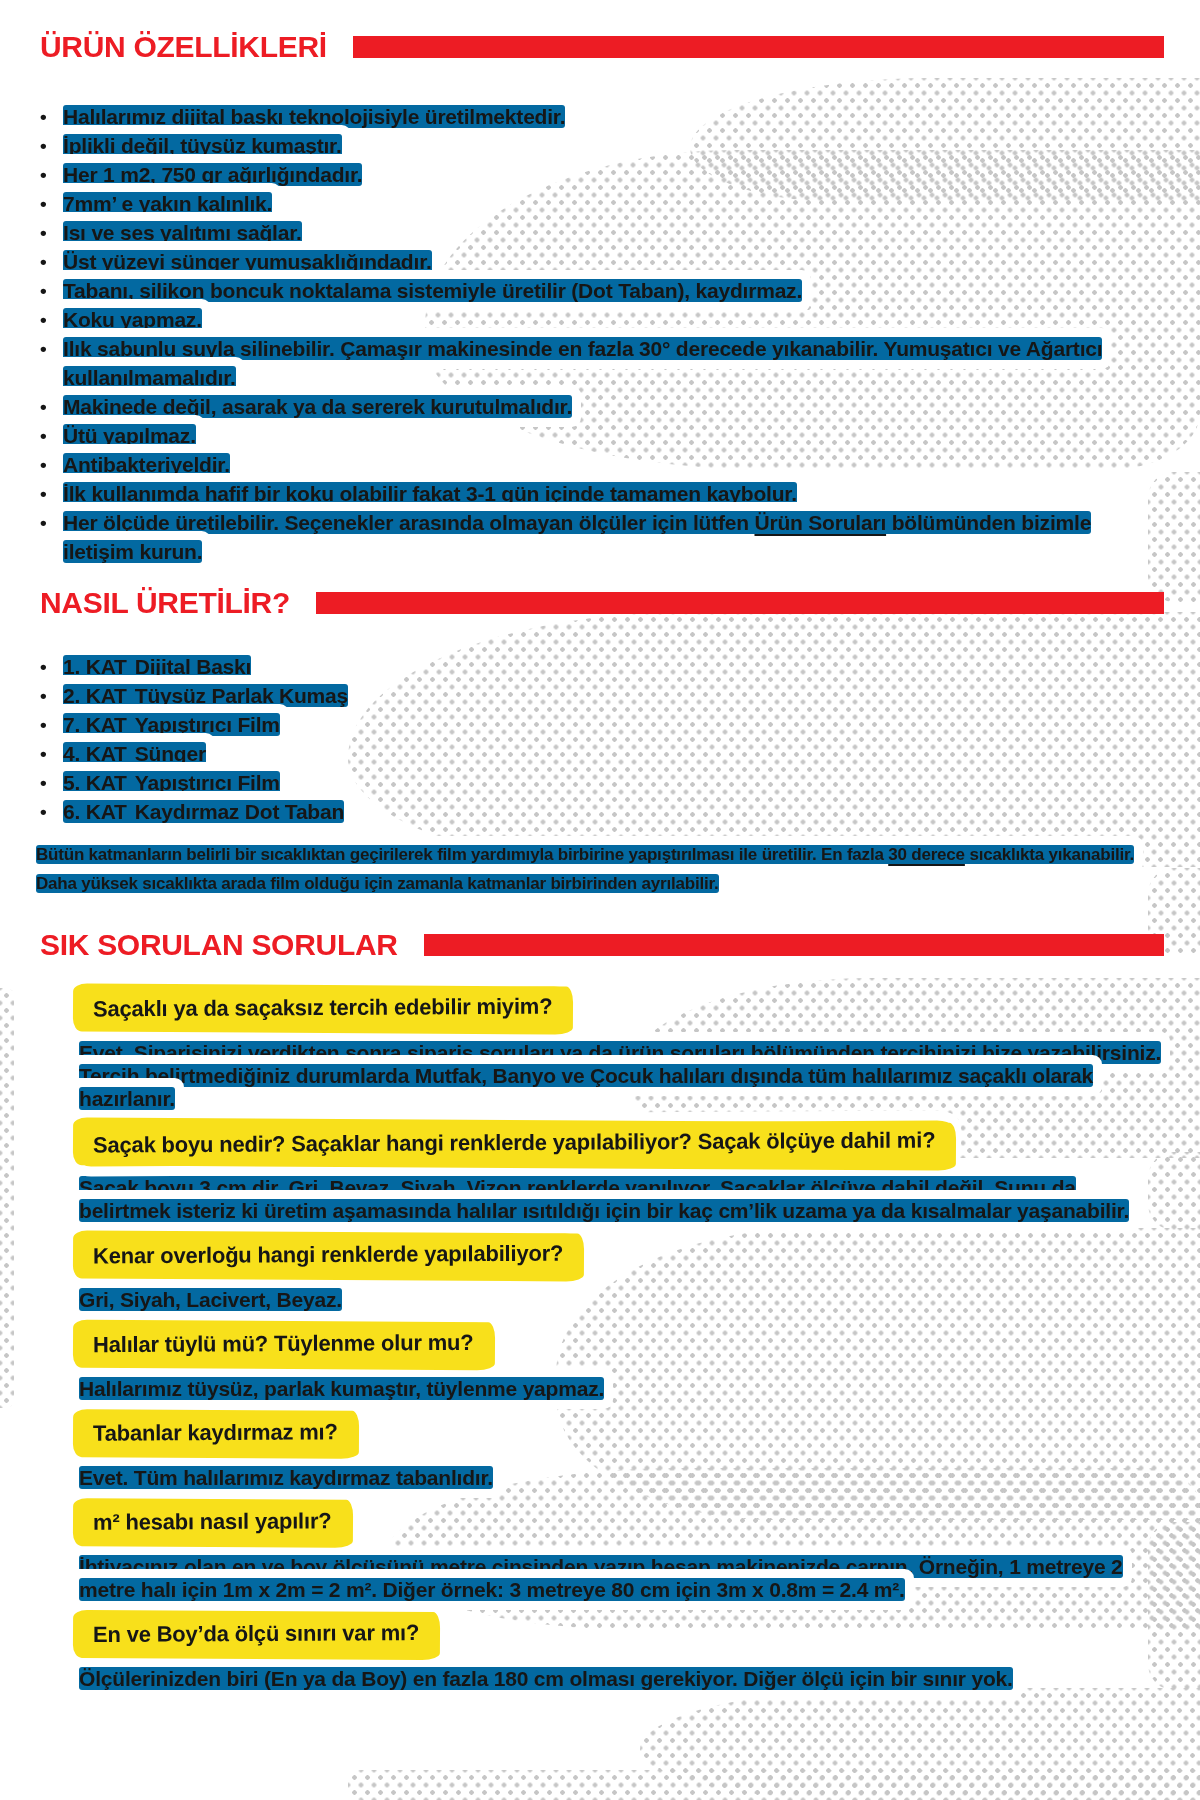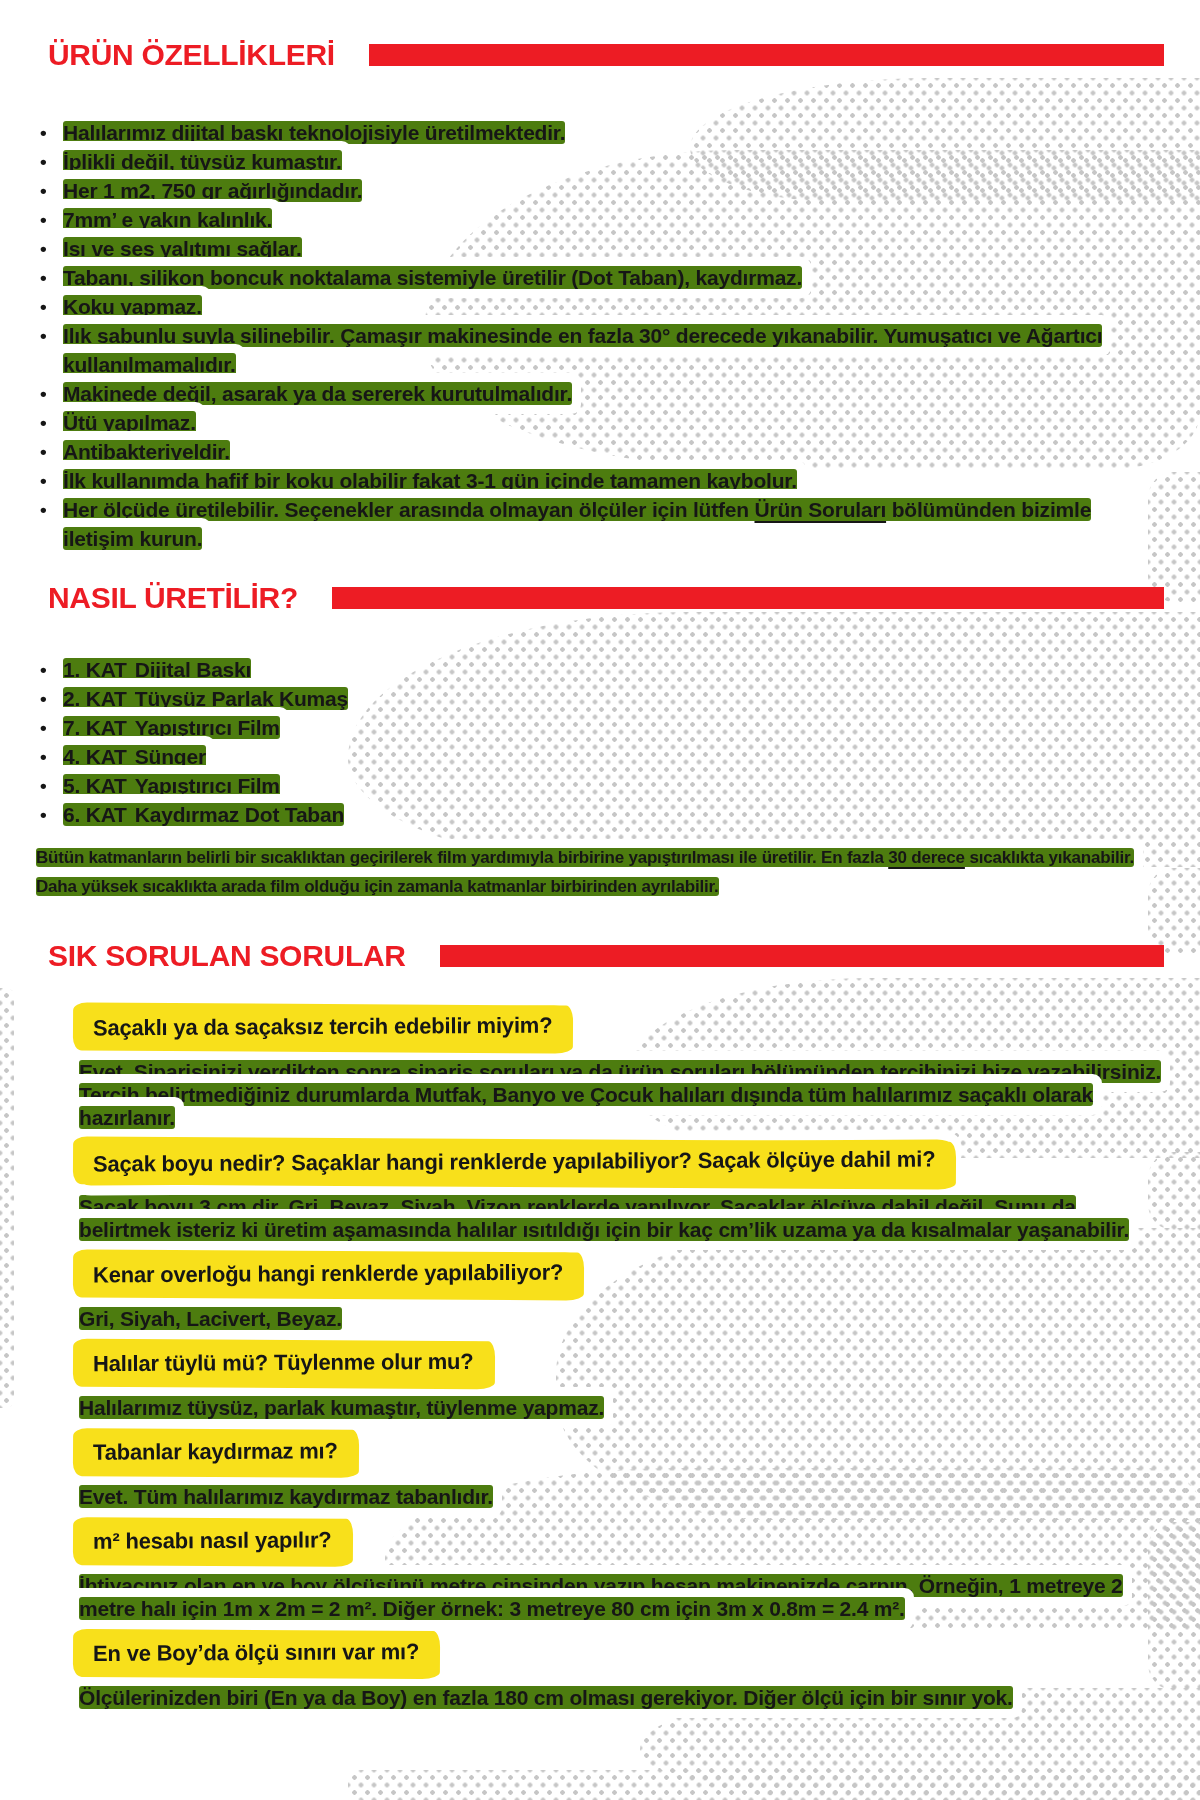--- a/index.html
+++ b/index.html
@@ -22,28 +22,28 @@
       radial-gradient(circle,var(--dot) 2px,transparent 2.5px),
       radial-gradient(circle,var(--dot) 2px,transparent 2.5px);
     background-size:13px 15px;
     background-position:0 0,6.5px 7.5px;
   }
   .content{position:relative;z-index:1;padding:26px 36px 0 36px;}
 
   
   .sec-head{display:flex;align-items:center;}
   .sec-title{
-    margin:12px;font-size:30px;line-height:34px;font-weight:800;
+    margin:4px;font-size:30px;line-height:34px;font-weight:800;
     color:var(--red);letter-spacing:-0.3px;white-space:nowrap;
   }
   .redbar{flex:1;height:22px;background:var(--red);margin-left:22px;}
 
   
   .halo{
-    background:#4d7c0f;border-radius:3px;
+    background:#0369a1;border-radius:3px;
     box-shadow:0 0 0 9px #fff;
     -webkit-box-decoration-break:clone;box-decoration-break:clone;
   }
 
   
   .body-text{font-size:21px;line-height:29px;font-weight:600;letter-spacing:-0.2px;}
   ul.blist{list-style:none;margin:0;padding:0;}
   ul.blist li{position:relative;padding-left:27px;margin:0;}
   ul.blist li::before{content:"•";position:absolute;left:4px;top:0;font-size:19px;}
 
@@ -106,20 +106,21 @@
       <div class="sec-head">
         <h2 class="sec-title">ÜRÜN ÖZELLİKLERİ</h2>
         <div class="redbar"></div>
       </div>
       <ul class="blist body-text">
         <li><span class="halo">Halılarımız dijital baskı teknolojisiyle üretilmektedir.</span></li>
         <li><span class="halo">İplikli değil, tüysüz kumaştır.</span></li>
         <li><span class="halo">Her 1 m2, 750 gr ağırlığındadır.</span></li>
         <li><span class="halo">7mm’ e yakın kalınlık.</span></li>
         <li><span class="halo">Isı ve ses yalıtımı sağlar.</span></li>
+        <li><span class="halo">Üst yüzeyi sünger yumuşaklığındadır.</span></li>
         <li><span class="halo">Tabanı, silikon boncuk noktalama sistemiyle üretilir (Dot Taban), kaydırmaz.</span></li>
         <li><span class="halo">Koku yapmaz.</span></li>
         <li><span class="halo">Ilık sabunlu suyla silinebilir. Çamaşır makinesinde en fazla 30° derecede yıkanabilir. Yumuşatıcı ve Ağartıcı kullanılmamalıdır.</span></li>
         <li><span class="halo">Makinede değil, asarak ya da sererek kurutulmalıdır.</span></li>
         <li><span class="halo">Ütü yapılmaz.</span></li>
         <li><span class="halo">Antibakteriyeldir.</span></li>
         <li><span class="halo">İlk kullanımda hafif bir koku olabilir fakat 3-1 gün içinde tamamen kaybolur.</span></li>
         <li>
           <span class="halo"><span>Her ölçüde üretilebilir. Seçenekler arasında olmayan ölçüler için lütfen </span><a href="#" class="u">Ürün Soruları</a><span> bölümünden bizimle iletişim kurun.</span></span>
         </li>

